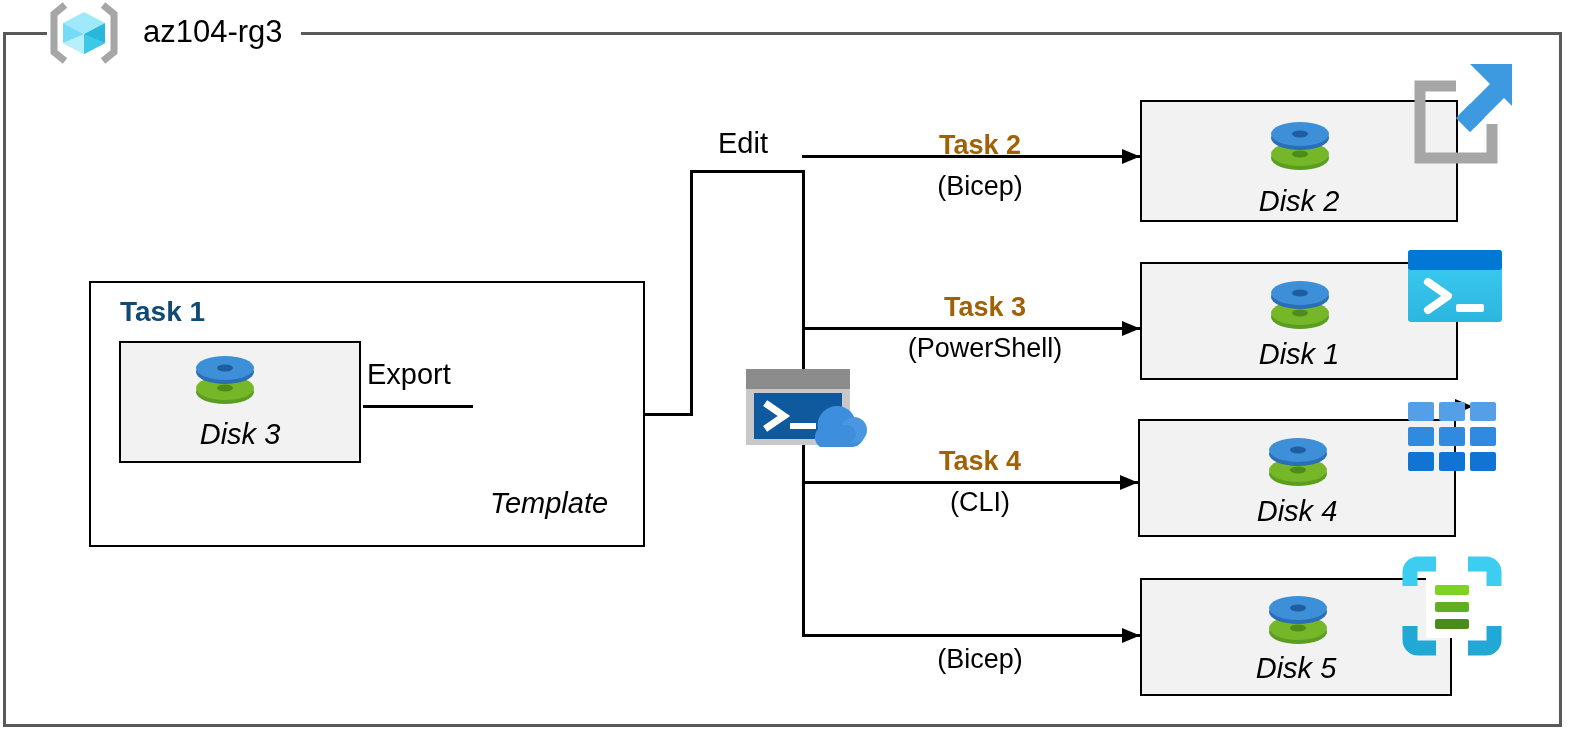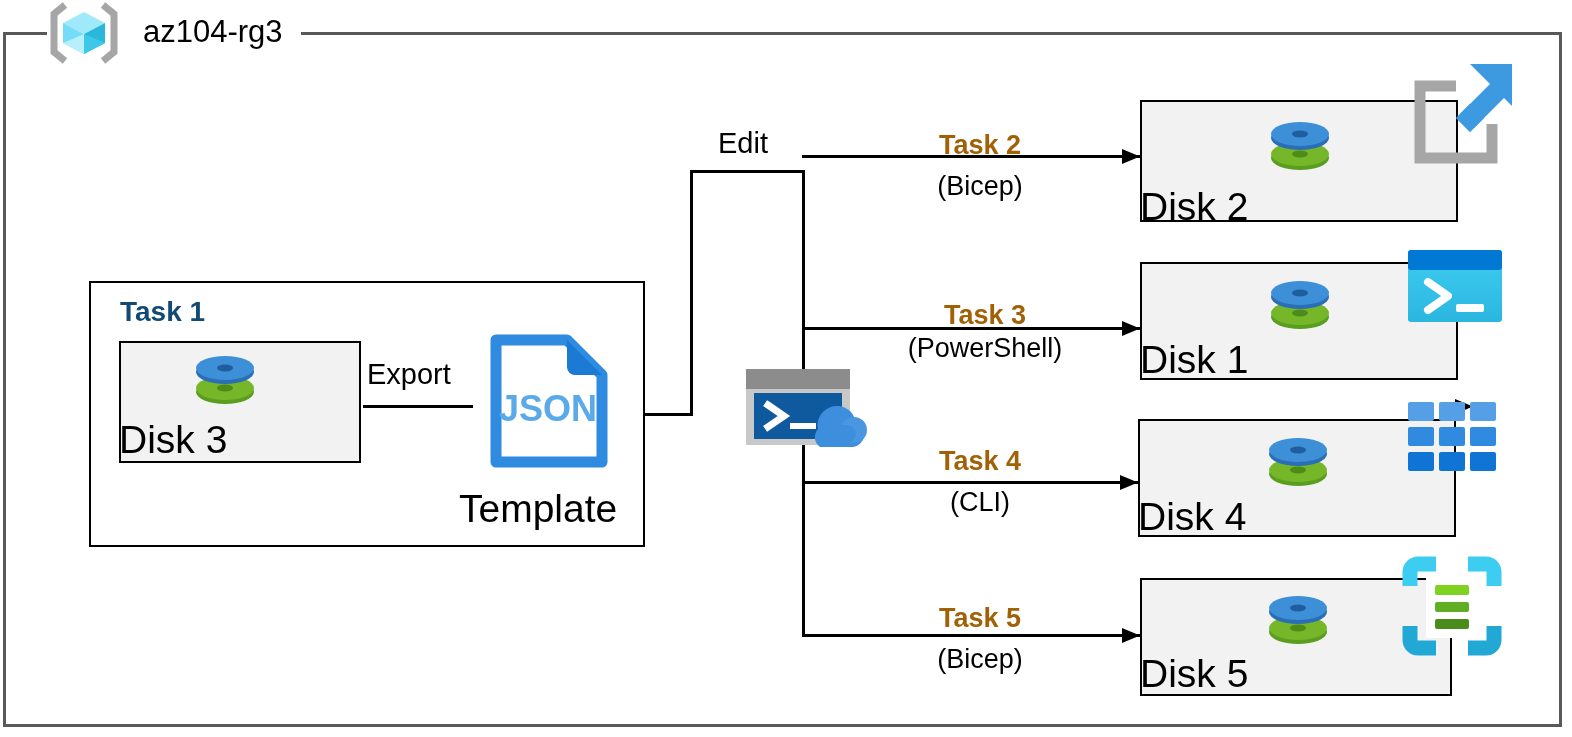--- a/index.html
+++ b/index.html
@@ -21,21 +21,21 @@
   .rg-icon{position:absolute;left:48px;top:2px;width:72px;height:62px;}
   .rg-label{position:absolute;left:143px;top:14px;font-size:31px;color:#000;white-space:nowrap;}
 
   
   .task1-box{position:absolute;left:89px;top:281px;width:556px;height:266px;
              border:2px solid #000;background:#ffffff;box-sizing:border-box;}
   .task1-title{position:absolute;left:120px;top:296px;font-size:28px;font-weight:bold;color:#124a76;}
 
   
   .res-box{position:absolute;background:#f2f2f2;border:2px solid #000;box-sizing:border-box;}
-  .res-label{position:absolute;font-size:39px;color:#000;white-space:nowrap;}
+  .res-label{position:absolute;text-align:center;font-size:29px;color:#000;white-space:nowrap;font-style:italic;}
   .disk-icon{position:absolute;}
 
   
   .plain-label{position:absolute;font-size:29px;color:#000;white-space:nowrap;}
   .task-name{position:absolute;font-size:27px;font-weight:bold;color:#a16207;white-space:nowrap;text-align:center;}
   .task-tool{position:absolute;font-size:27px;color:#000;white-space:nowrap;text-align:center;}
 
   
   .ln-h{position:absolute;height:3px;background:#000;}
   .ln-v{position:absolute;width:3px;background:#000;}
@@ -80,27 +80,20 @@
       <ellipse cx="32" cy="36" rx="8" ry="3.4" fill="#4d8c1a"></ellipse>
       <ellipse cx="32" cy="20" rx="29" ry="12" fill="#2a6fb5"></ellipse>
       <ellipse cx="32" cy="16" rx="29" ry="12" fill="#3d8fd8"></ellipse>
       <ellipse cx="32" cy="16" rx="8" ry="3.4" fill="#1f5d9e"></ellipse>
     </svg>
   </div>
   <div class="res-label" style="left:119px;top:418px;width:242px;">Disk 3</div>
 
   <div class="plain-label" style="left:367px;top:358px;">Export</div>
 
-  <div class="disk-icon" style="left:489px;top:333px;width:120px;height:136px;">
-    <svg width="120" height="136" viewBox="0 0 120 136">
-      <path d="M7 7 H78 L113 42 V129 H7 Z" fill="#ffffff" stroke="#2e8be0" stroke-width="11" stroke-linejoin="round"></path>
-      <path d="M78 7 L113 42 H86 A8 8 0 0 1 78 34 Z" fill="#1b7ad4"></path>
-      <text x="59" y="88" font-family="Liberation Sans, sans-serif" font-size="36" font-weight="bold" fill="#5aa9e8" text-anchor="middle">JSON</text>
-    </svg>
-  </div>
   <div class="res-label" style="left:459px;top:487px;width:180px;">Template</div>
 
   <div class="ln-h" style="left:363px;top:405px;width:110px;"></div>
 
   <div class="ln-h" style="left:645px;top:413px;width:48px;"></div>
   <div class="ln-v" style="left:690px;top:170px;height:246px;"></div>
   <div class="ln-h" style="left:690px;top:170px;width:115px;"></div>
 
   <div class="ln-v" style="left:802px;top:170px;height:467px;"></div>
 
@@ -152,21 +145,21 @@
 
   <div class="disk-icon" style="left:1408px;top:62px;width:110px;height:110px;">
     <svg width="110" height="110" viewBox="0 0 110 110">
       <path d="M48 24 H12 V96 H84 V62" fill="none" stroke="#a6a6a6" stroke-width="11"></path>
       <path d="M96 8 L52 52 L66 66 L96 36 Z" fill="#3d9ae0"></path>
       <polygon points="104,2 104,44 62,2" fill="#3d9ae0"></polygon>
       <rect x="52" y="46" width="20" height="20" transform="rotate(45 62 56)" fill="#3d9ae0"></rect>
     </svg>
   </div>
 
-  <div class="task-name" style="left:855px;top:300px;width:260px;">Task 3</div>
+  <div class="task-name" style="left:855px;top:292px;width:260px;">Task 3</div>
   <div class="task-tool" style="left:855px;top:333px;width:260px;">(PowerShell)</div>
 
   <div class="res-box" style="left:1140px;top:262px;width:318px;height:118px;"></div>
   <div class="disk-icon" style="left:1268px;top:277px;width:64px;height:62px;">
     <svg width="64" height="62" viewBox="0 0 64 62">
       <ellipse cx="32" cy="40" rx="29" ry="12" fill="#5a9e20"></ellipse>
       <ellipse cx="32" cy="36" rx="29" ry="12" fill="#76b72a"></ellipse>
       <ellipse cx="32" cy="36" rx="8" ry="3.4" fill="#4d8c1a"></ellipse>
       <ellipse cx="32" cy="20" rx="29" ry="12" fill="#2a6fb5"></ellipse>
       <ellipse cx="32" cy="16" rx="29" ry="12" fill="#3d8fd8"></ellipse>
@@ -213,21 +206,20 @@
       <rect x="62" y="0" width="26" height="19" rx="2" fill="#559fe6"></rect>
       <rect x="0" y="25" width="26" height="19" rx="2" fill="#2f8ae0"></rect>
       <rect x="31" y="25" width="26" height="19" rx="2" fill="#2f8ae0"></rect>
       <rect x="62" y="25" width="26" height="19" rx="2" fill="#2f8ae0"></rect>
       <rect x="0" y="50" width="26" height="19" rx="2" fill="#0f74d4"></rect>
       <rect x="31" y="50" width="26" height="19" rx="2" fill="#0f74d4"></rect>
       <rect x="62" y="50" width="26" height="19" rx="2" fill="#0f74d4"></rect>
     </svg>
   </div>
 
-  <div class="task-name" style="left:850px;top:603px;width:260px;">Task 5</div>
   <div class="task-tool" style="left:850px;top:644px;width:260px;">(Bicep)</div>
 
   <div class="res-box" style="left:1140px;top:578px;width:312px;height:118px;"></div>
   <div class="disk-icon" style="left:1266px;top:592px;width:64px;height:62px;">
     <svg width="64" height="62" viewBox="0 0 64 62">
       <ellipse cx="32" cy="40" rx="29" ry="12" fill="#5a9e20"></ellipse>
       <ellipse cx="32" cy="36" rx="29" ry="12" fill="#76b72a"></ellipse>
       <ellipse cx="32" cy="36" rx="8" ry="3.4" fill="#4d8c1a"></ellipse>
       <ellipse cx="32" cy="20" rx="29" ry="12" fill="#2a6fb5"></ellipse>
       <ellipse cx="32" cy="16" rx="29" ry="12" fill="#3d8fd8"></ellipse>

